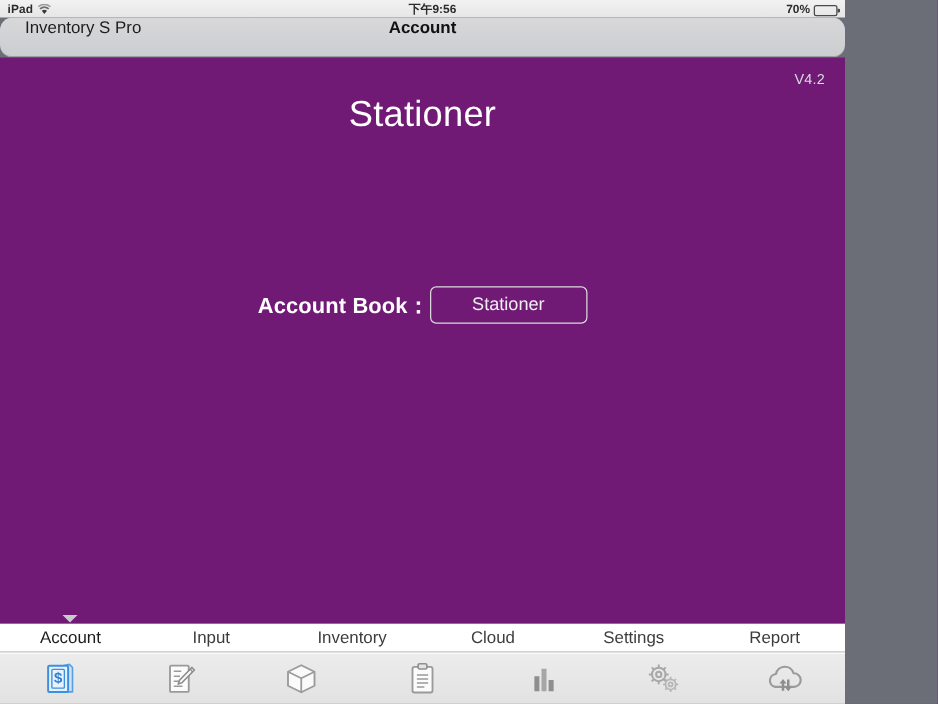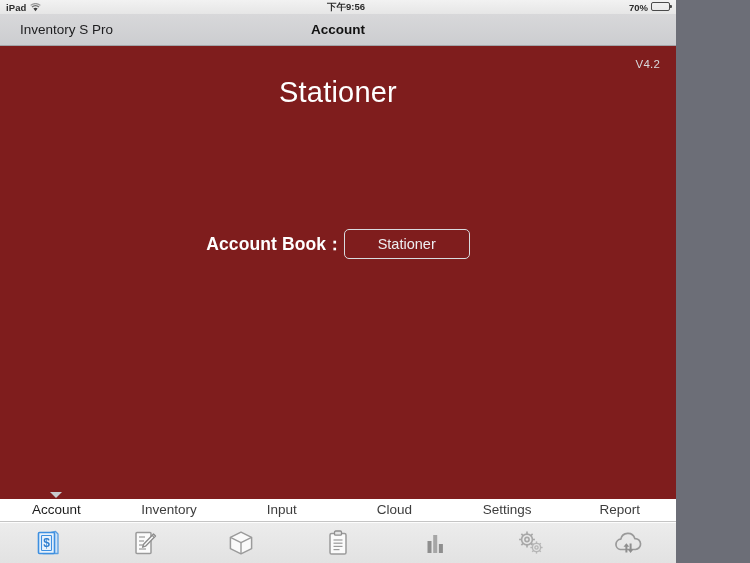--- a/index.html
+++ b/index.html
@@ -51,21 +51,21 @@
   .status-center {
     position: absolute;
     left: 16px; right: 0;
     text-align: center;
     font-size: 9.5px;
     pointer-events: none;
   }
   .status-right {
     margin-left: auto;
     display: flex;
-    align-items: flex-start;
+    align-items: flex-end;
     gap: 3px;
   }
   .battery-pct { font-size: 9.5px; }
   .battery-icon {
     width: 19px;
     height: 9px;
     border: 1px solid #4a4a4a;
     border-radius: 2px;
     position: relative;
     padding: 1px;
@@ -86,43 +86,43 @@
     border-radius: 1px;
   }
 
   
   .nav-bar {
     flex: 0 0 32px;
     height: 32px;
     background: linear-gradient(#d8d8da, #cccdd0);
     border-bottom: 1px solid #a3a4a8;
     display: flex;
-    align-items: center;
     position: relative;
     padding: 0 20px;
+    border-radius: 10px;
   }
   .nav-left-title {
     font-size: 13.5px;
     color: #1d1d1f;
   }
   .nav-center-title {
     position: absolute;
     left: 0; right: 0;
     text-align: center;
     font-size: 13.5px;
     font-weight: bold;
     color: #111;
     pointer-events: none;
   }
 
   
   .content {
     flex: 1 1 auto;
     position: relative;
-    background: #7f1d1d;
+    background: #701a75;
     overflow: hidden;
   }
   .version-label {
     position: absolute;
     top: 12px;
     right: 16px;
     font-size: 11.5px;
     color: #d8d9dd;
     letter-spacing: 0.2px;
   }
@@ -261,24 +261,24 @@
   </div>
 
   <div class="tab-bar">
 
     <div class="tab-labels">
       <div class="tab-col active">
         <span class="active-marker"></span>
         <span class="tab-label-text">Account</span>
       </div>
       <div class="tab-col">
+        <span class="tab-label-text">Input</span>
+      </div>
+      <div class="tab-col">
         <span class="tab-label-text">Inventory</span>
-      </div>
-      <div class="tab-col">
-        <span class="tab-label-text">Input</span>
       </div>
       <div class="tab-col">
         <span class="tab-label-text">Cloud</span>
       </div>
       <div class="tab-col">
         <span class="tab-label-text">Settings</span>
       </div>
       <div class="tab-col">
         <span class="tab-label-text">Report</span>
       </div>

